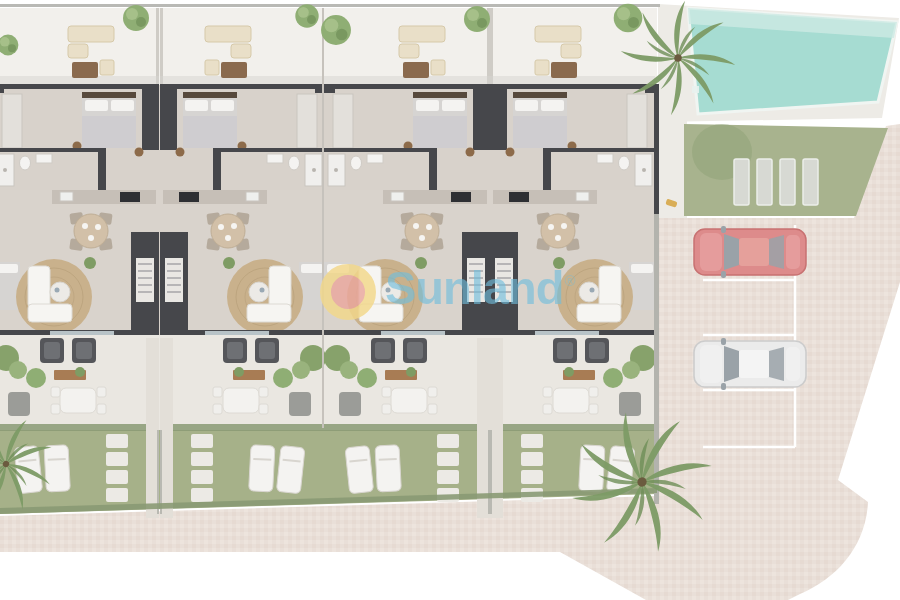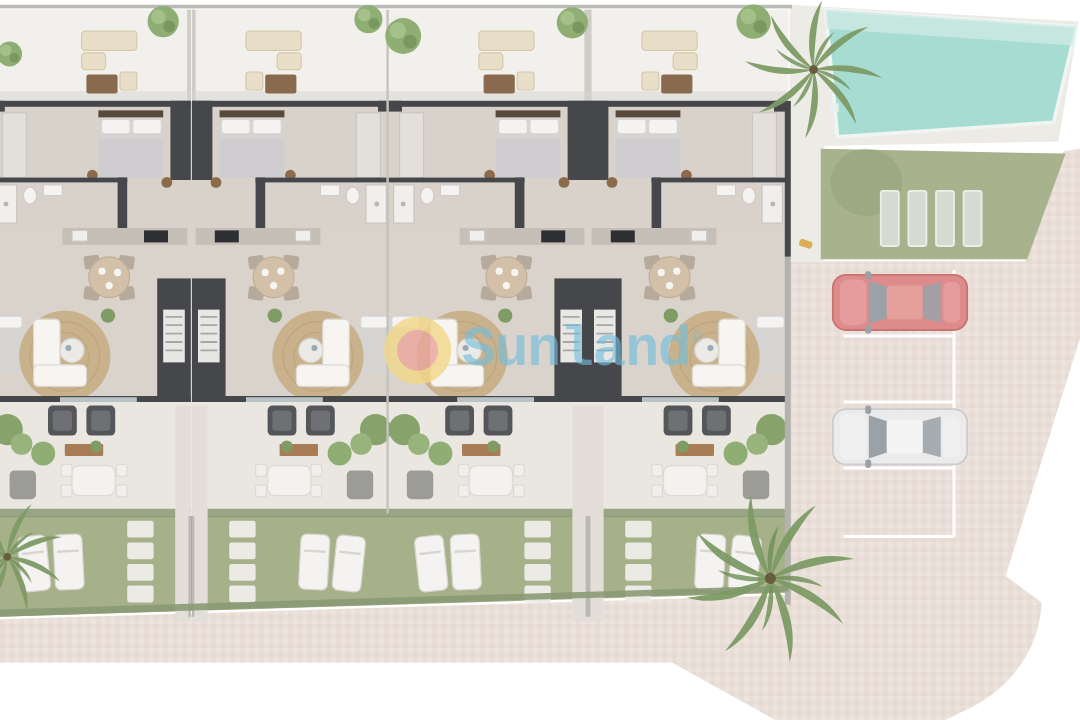--- a/index.html
+++ b/index.html
@@ -1,20 +1,20 @@
 <!DOCTYPE html>
 <html style="--pavers: #e9dfd8; --pavers-dark: #e2d3c9; --pavers-light: #f0e8e1; --pool: #a6dcd2; --pool-light: #cdeae3; --deck: #edebe6; --lawn: #a8b38e; --garden: #a6b189; --hedge: #8a9a74; --patio: #f2f0ec; --floor: #d8d2cb; --terrace: #eae7e1; --wall: #46474b; --rug: #c9b18c; --wood: #a87c54; --sofa-beige: #e9dfc8; --white-furniture: #f4f3f1; --armchair: #55565a; --bed: #d6d4d2; --pouf: #8d6b4a; --tree: #8fae74; --tree-dark: #6f8f58; --palm: #7d9b66; --red-car: #dd8b8b; --red-car-roof: #e5a09b; --car-glass: #9aa2a8; --white-car: #ebebeb; --white-car-roof: #f4f4f4; --fence: #b3b3ad; --marking: #ffffff; --wm-blue: #6fbedd; --logo-yellow: #f3d88a; --logo-pink: #eba79d;"><head>
 <meta charset="utf-8">
 <style>
   html,body{margin:0;padding:0;background:#ffffff;}
   .canvas{position:relative;width:900px;height:600px;background:#ffffff;overflow:hidden;
           font-family:"Liberation Sans",sans-serif;}
   .plan-svg{position:absolute;left:0;top:0;width:900px;height:600px;}
-  .watermark{position:absolute;left:320px;top:264px;display:flex;align-items:center;gap:9px;
-             pointer-events:none;font-family:Liberation Mono, monospace;}
+  .watermark{position:absolute;left:320px;top:264px;display:flex;align-items:flex-start;gap:9px;
+             pointer-events:none;}
   .wm-logo{width:56px;height:56px;box-sizing:border-box;border-radius:50%;
            border:11px solid var(--logo-yellow);background:var(--logo-pink);opacity:.82;}
   .wm-text{font-size:47px;font-weight:bold;letter-spacing:-1px;color:var(--wm-blue);
            opacity:.62;line-height:1;}
   .wm-reg{font-size:15px;font-weight:bold;color:var(--wm-blue);opacity:.62;
           vertical-align:18px;margin-left:1px;}
 </style>
 </head>
 <body>
 

